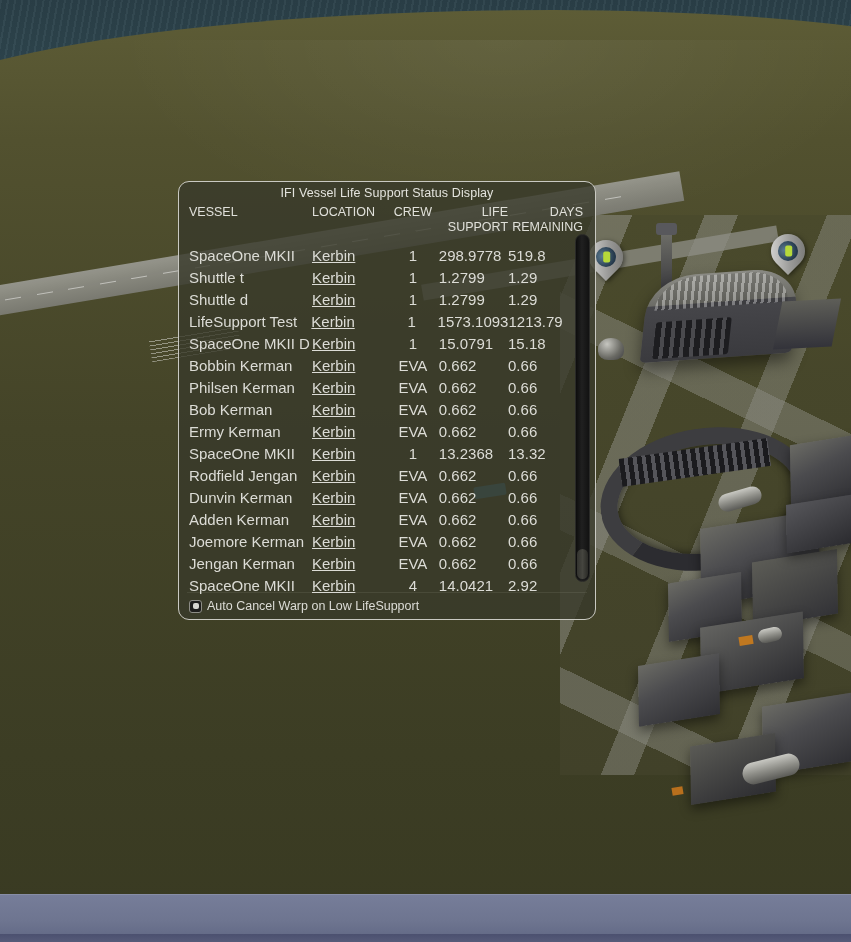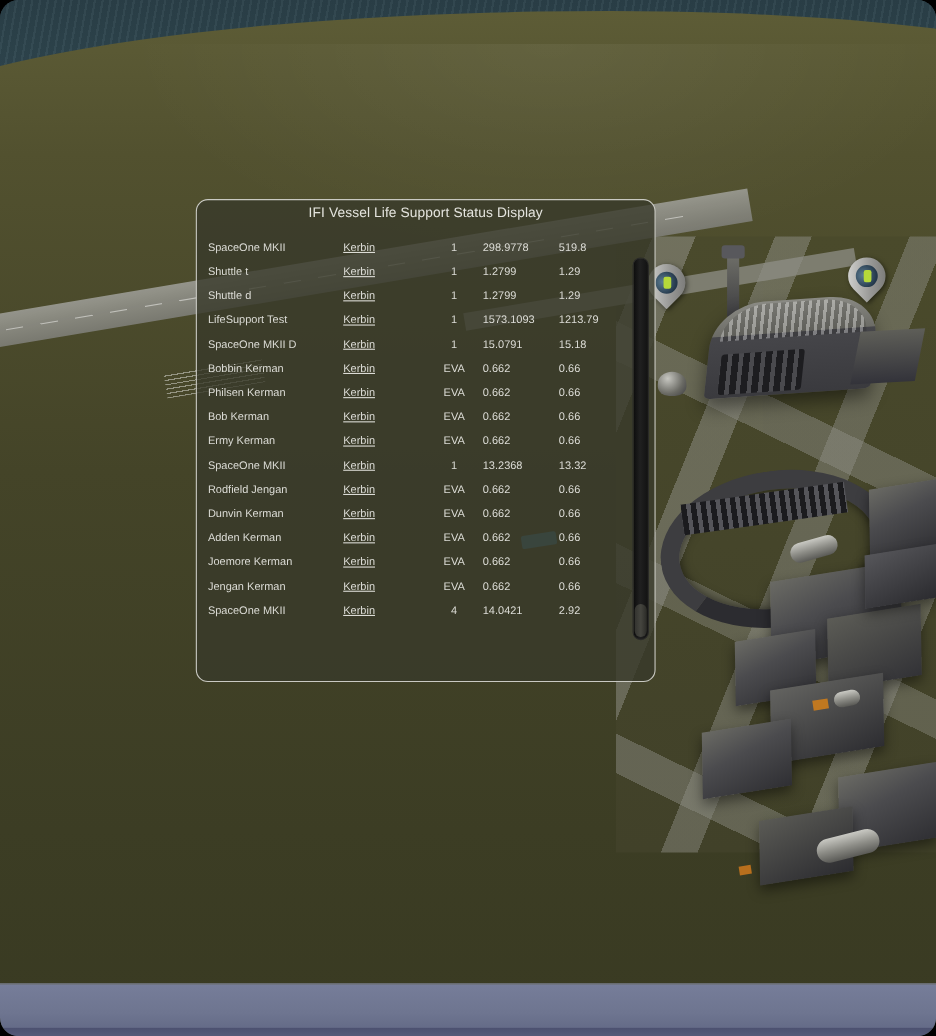--- a/index.html
+++ b/index.html
@@ -14,21 +14,20 @@
     overflow: hidden;
     font-family: "Liberation Sans", sans-serif;
   }
 
   #screen {
     position: relative;
     width: 851px;
     height: 942px;
     overflow: hidden;
     background: #2d3f47;
-    border-radius: 17px;
   }
 
   
   .scene { position: absolute; inset: 0; overflow: hidden; }
 
   .water {
     position: absolute;
     left: 0; top: 0;
     width: 851px; height: 120px;
     background:
@@ -302,21 +301,21 @@
 
   .rows {
     position: relative;
     margin-top: 9px;
     padding: 0 12px 0 10px;
   }
   .row {
     display: flex;
     align-items: center;
     height: 22px;
-    font-size: 10px;
+    font-size: 15px;
     color: #dcdcd6;
     white-space: nowrap;
   }
   .c-vessel   { width: 128px; }
   .c-location { width: 78px; text-decoration: underline; }
   .c-crew     { width: 54px; text-align: center; }
   .c-ls       { width: 72px; }
   .c-days     { width: 78px; }
 
   .scrollbar {
@@ -426,20 +425,33 @@
     <div class="orange-accent two"></div>
 
     <div class="pin pin-a"></div>
     <div class="pin pin-b"></div>
   </div>
 
   <div class="panel">
 
     <div class="panel-title">IFI Vessel Life Support Status Display</div>
 
+    <div class="table-head">
+      <div class="th th-vessel">VESSEL</div>
+      <div class="th th-location">LOCATION</div>
+      <div class="th th-crew">CREW</div>
+      <div class="th th-ls">
+        <span class="l1">LIFE</span>
+        <span class="l2">SUPPORT</span>
+      </div>
+      <div class="th th-days">
+        <span class="l1">DAYS</span>
+        <span class="l2">REMAINING</span>
+      </div>
+    </div>
 
     <div class="rows" id="rows-container">
         <div class="row">
           <div class="c-vessel">SpaceOne MKII</div>
           <div class="c-location">Kerbin</div>
           <div class="c-crew">1</div>
           <div class="c-ls">298.9778</div>
           <div class="c-days">519.8</div>
         </div>
         <div class="row">
@@ -546,16 +558,22 @@
           <div class="c-crew">4</div>
           <div class="c-ls">14.0421</div>
           <div class="c-days">2.92</div>
         </div>
       </div>
 
     <div class="scrollbar">
       <div class="scroll-thumb"></div>
     </div>
 
+    <div class="panel-footer">
+      <span class="toggle">
+        <span class="dot"></span>
+      </span>
+      <span class="toggle-label">Auto Cancel Warp on Low LifeSupport</span>
+    </div>
   </div>
 
   <div class="bottom-bar"></div>
 </div>
 
 </body></html>

